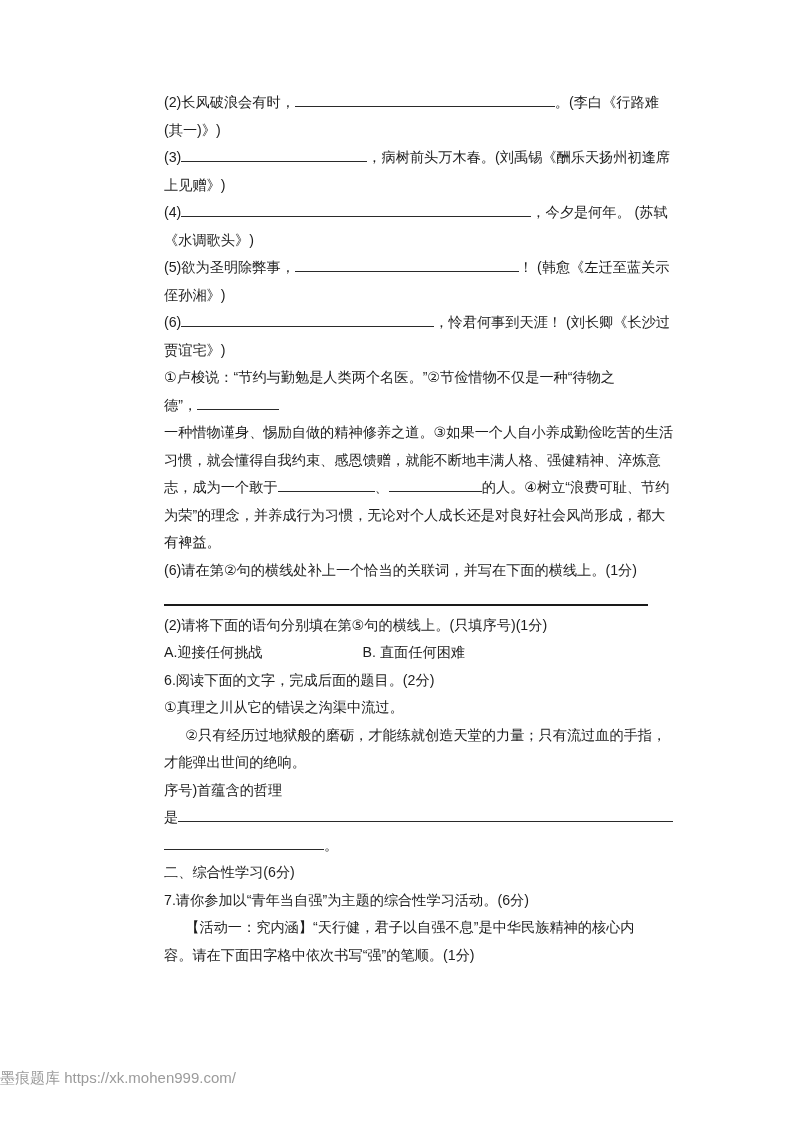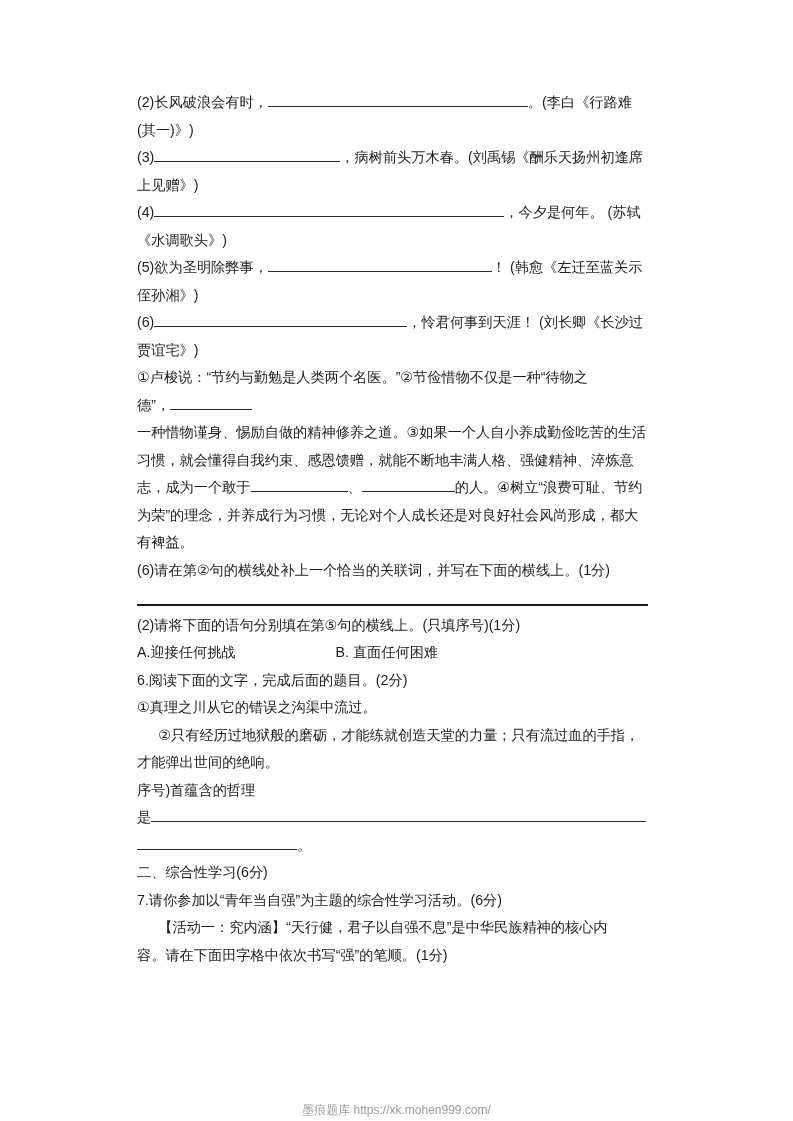--- a/index.html
+++ b/index.html
@@ -19,44 +19,43 @@
     top: 89px;
     width: 511px;
   }
   .line {
     height: 27.5px;
     line-height: 27.5px;
     font-size: 14.2px;
     color: #1d1d1d;
     white-space: nowrap;
     letter-spacing: 0px;
+    margin-left: 27px;
   }
   .txt { display: inline; }
   .blank {
     display: inline-block;
     vertical-align: baseline;
     height: 13px;
     border-bottom: 1px solid #2a2a2a;
   }
   .space { display: inline-block; height: 1px; }
   .rule-span {
     display: inline-block;
     width: 100%;
     height: 20px;
     border-bottom: 2px solid #1a1a1a;
   }
   .footer {
     position: absolute;
     left: 0;
     top: 1066px;
     width: 100%;
-    text-align: center;
-    font-size: 12px;
+    font-size: 15px;
     line-height: 24px;
-    margin-top: 32px;
   }
 </style>
 </head>
 <body style="background: rgb(255, 255, 255);">
 
 <div class="page">
   <main id="content" class="content" style="color: rgb(29, 29, 29);">
       <div class="line"><span class="txt">(2)长风破浪会有时，</span><span class="blank" style="width: 260px;"></span><span class="txt">。(李白《行路难</span></div>
       <div class="line"><span class="txt">(其一)》)</span></div>
       <div class="line"><span class="txt">(3)</span><span class="blank" style="width: 186px;"></span><span class="txt">，病树前头万木春。(刘禹锡《酬乐天扬州初逢席</span></div>

